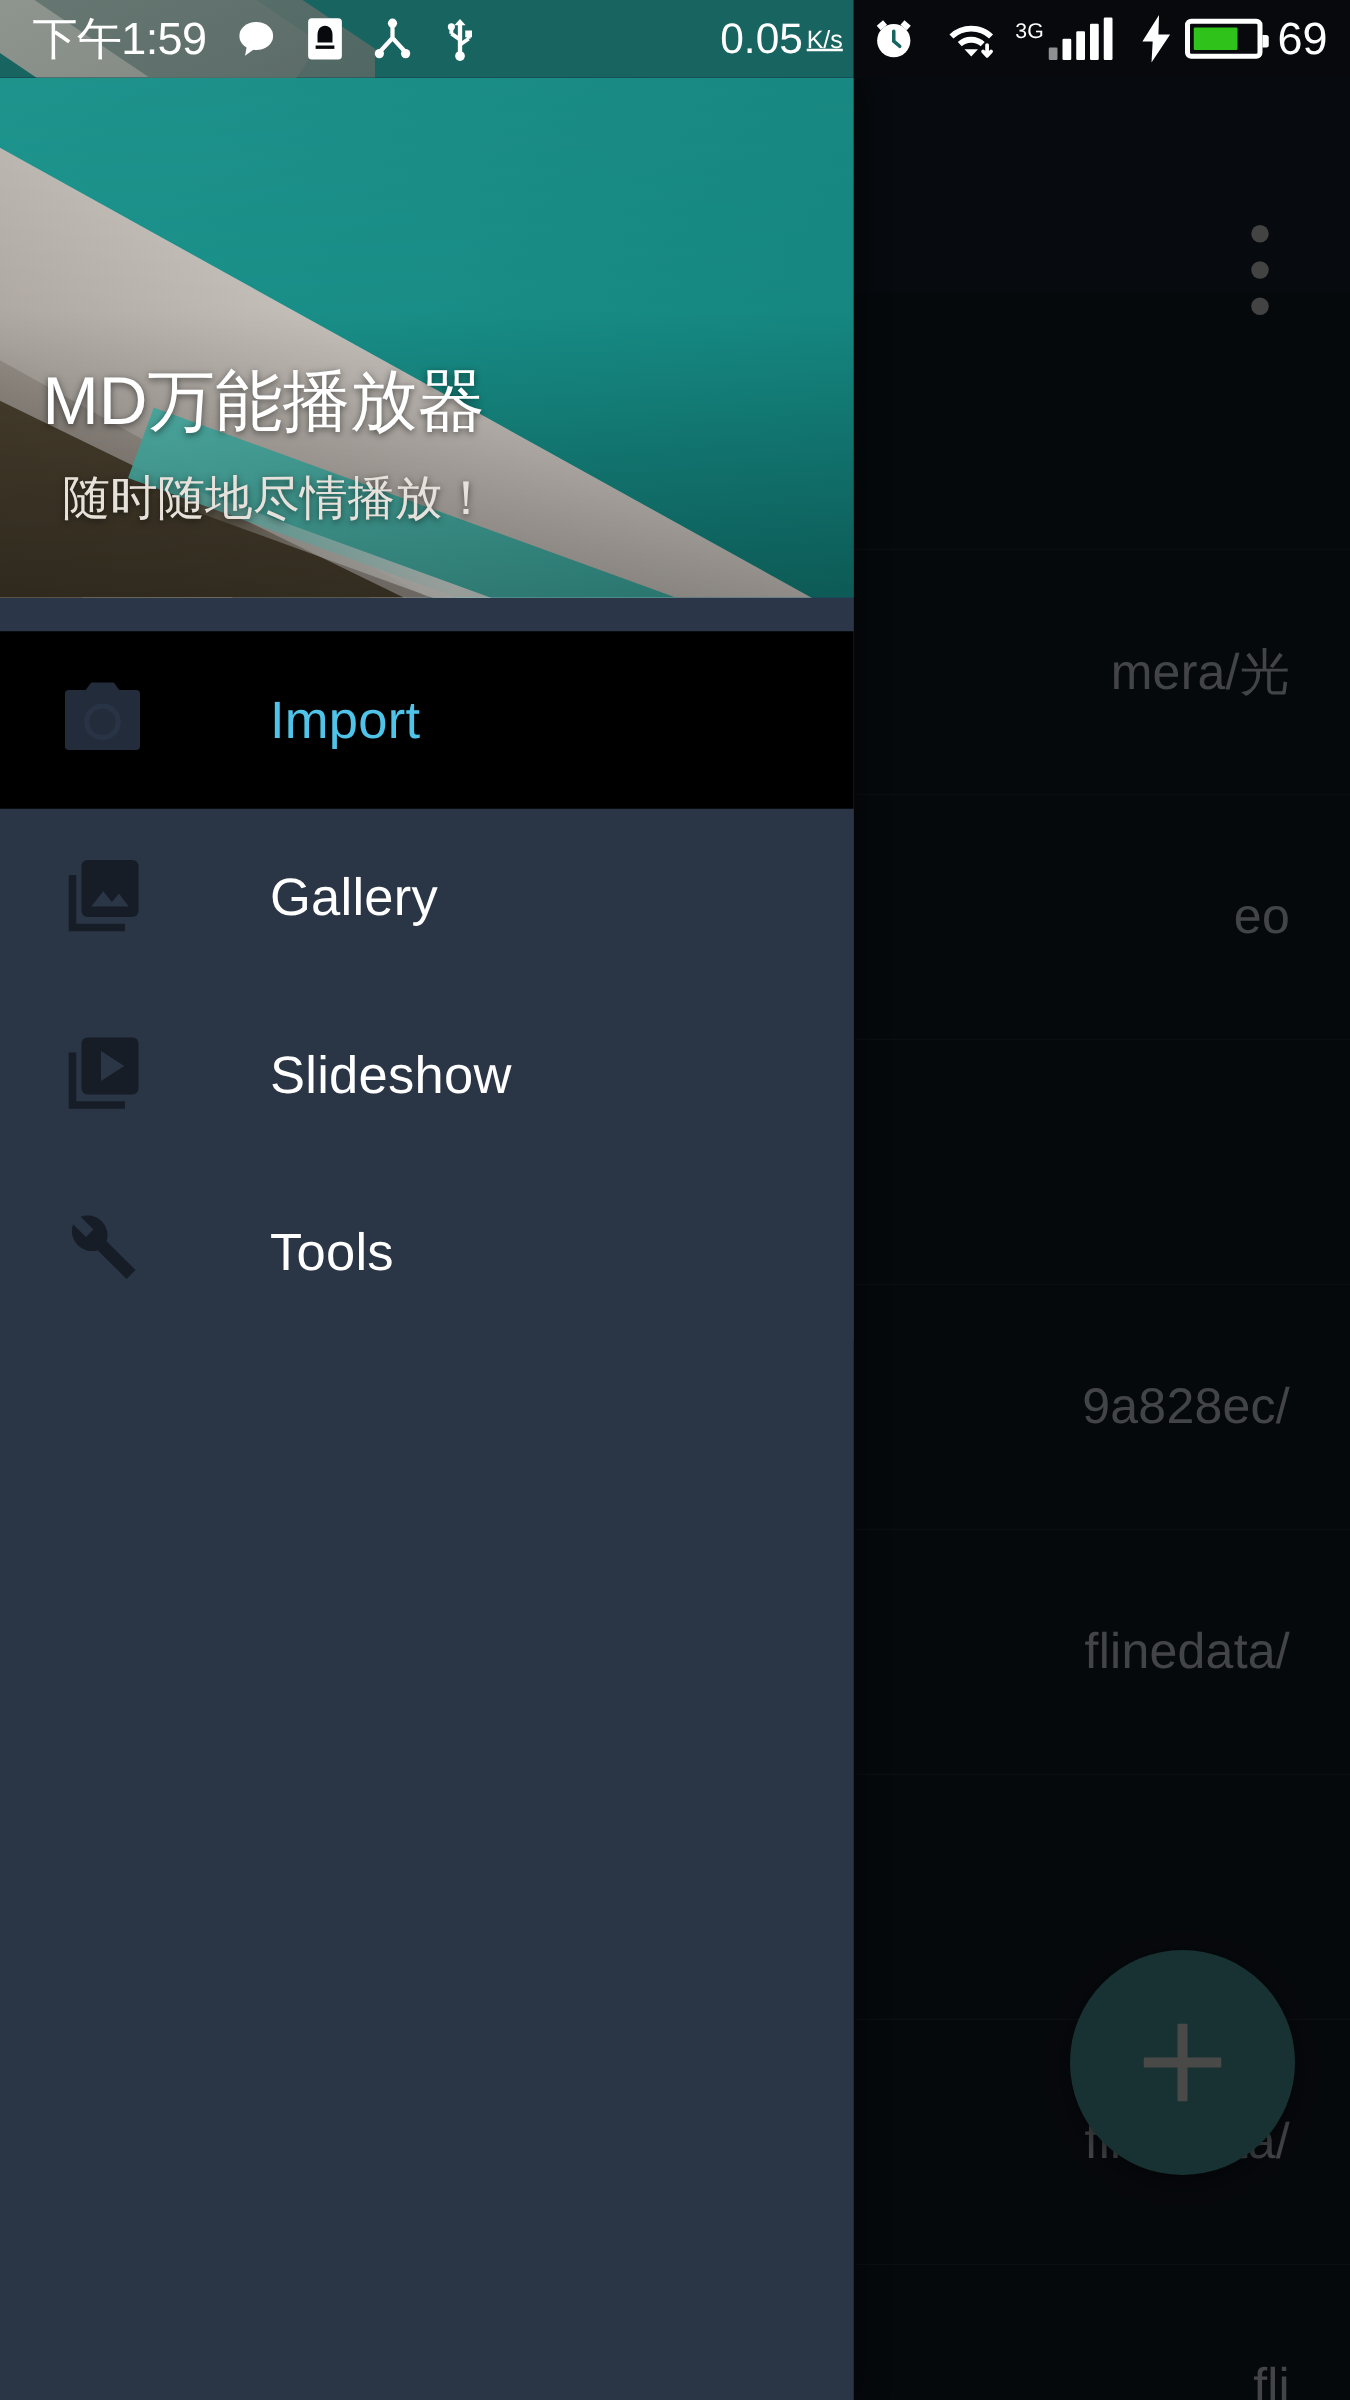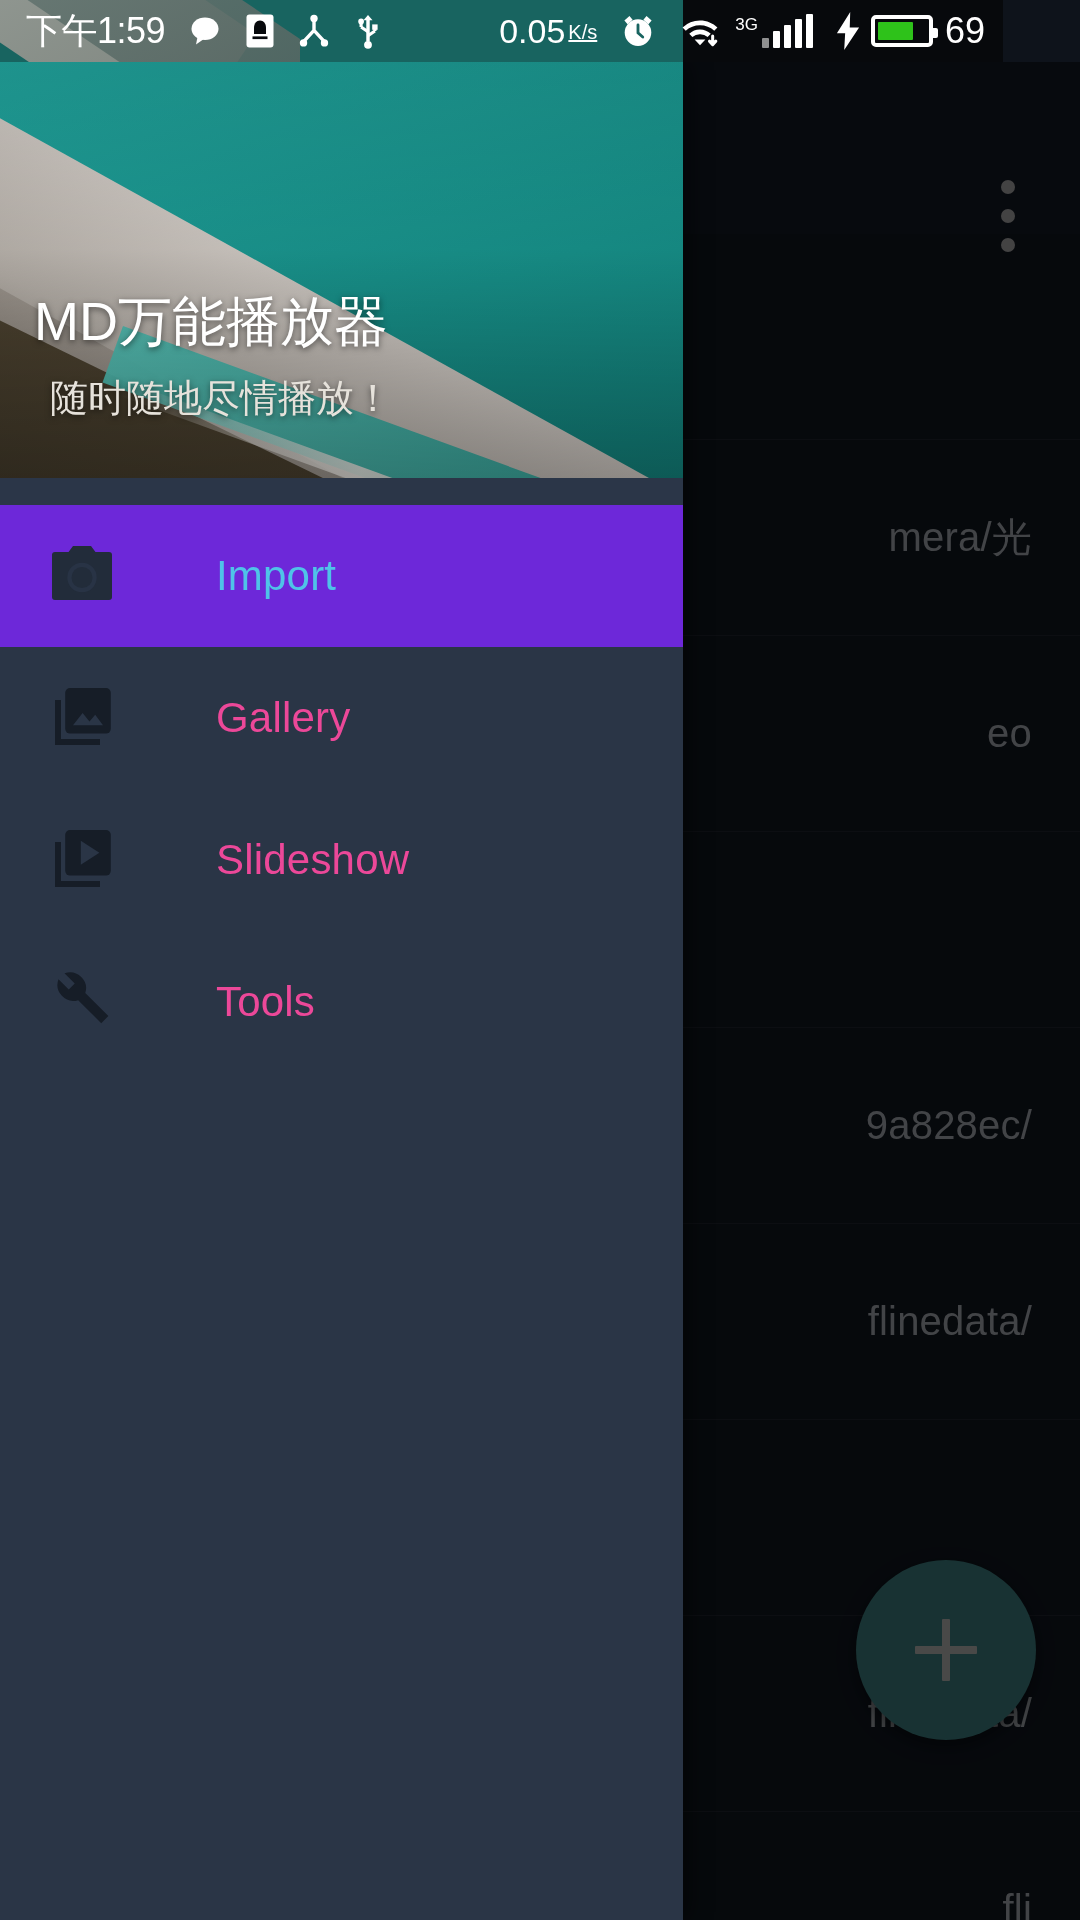--- a/index.html
+++ b/index.html
@@ -66,21 +66,21 @@
 
   
   #scrim {
     position:absolute; left:683px; top:62px; right:0; bottom:0;
     background:rgba(0,0,0,0.52);
     pointer-events:none;
   }
 
   
   #statusbar {
-    position:absolute; left:0; top:0; width:1003px; height:62px;
+    position:absolute; left:0; top:0; width:1080px; height:62px;
     display:flex; align-items:center;
     z-index:40;
   }
   #sb-left-bg {
     position:absolute; left:0; top:0; width:683px; height:62px;
     background:#186460;
   }
   #sb-right-bg {
     position:absolute; left:683px; top:0; right:0; height:62px;
     background:#07090c;
@@ -222,27 +222,27 @@
   
   #drawer-band { width:683px; height:27px; background:#2b3648; }
 
   
   #drawer-menu { width:683px; background:#2a3546; }
   .menu-item {
     position:relative;
     height:142px; display:flex; align-items:center;
     padding-left:40px;
   }
-  .menu-item.selected { background:#6d28d9; }
+  .menu-item.selected { background:#000000; }
   .menu-icon {
     width:84px; height:84px; display:flex; align-items:center; justify-content:center;
     flex:0 0 84px;
   }
   .menu-label {
-    font-size:42px; color:#ec4899; margin-left:92px; letter-spacing:0.2px;
+    font-size:42px; color:#ffffff; margin-left:92px; letter-spacing:0.2px;
   }
   .menu-item.selected .menu-label { color:#4fc3e8; }
   .icon-dark  { fill:#161d27; }
   .icon-faint { fill:#222c3a; }
 </style>
 </head>
 <body>
 
 <div id="screen">
 

